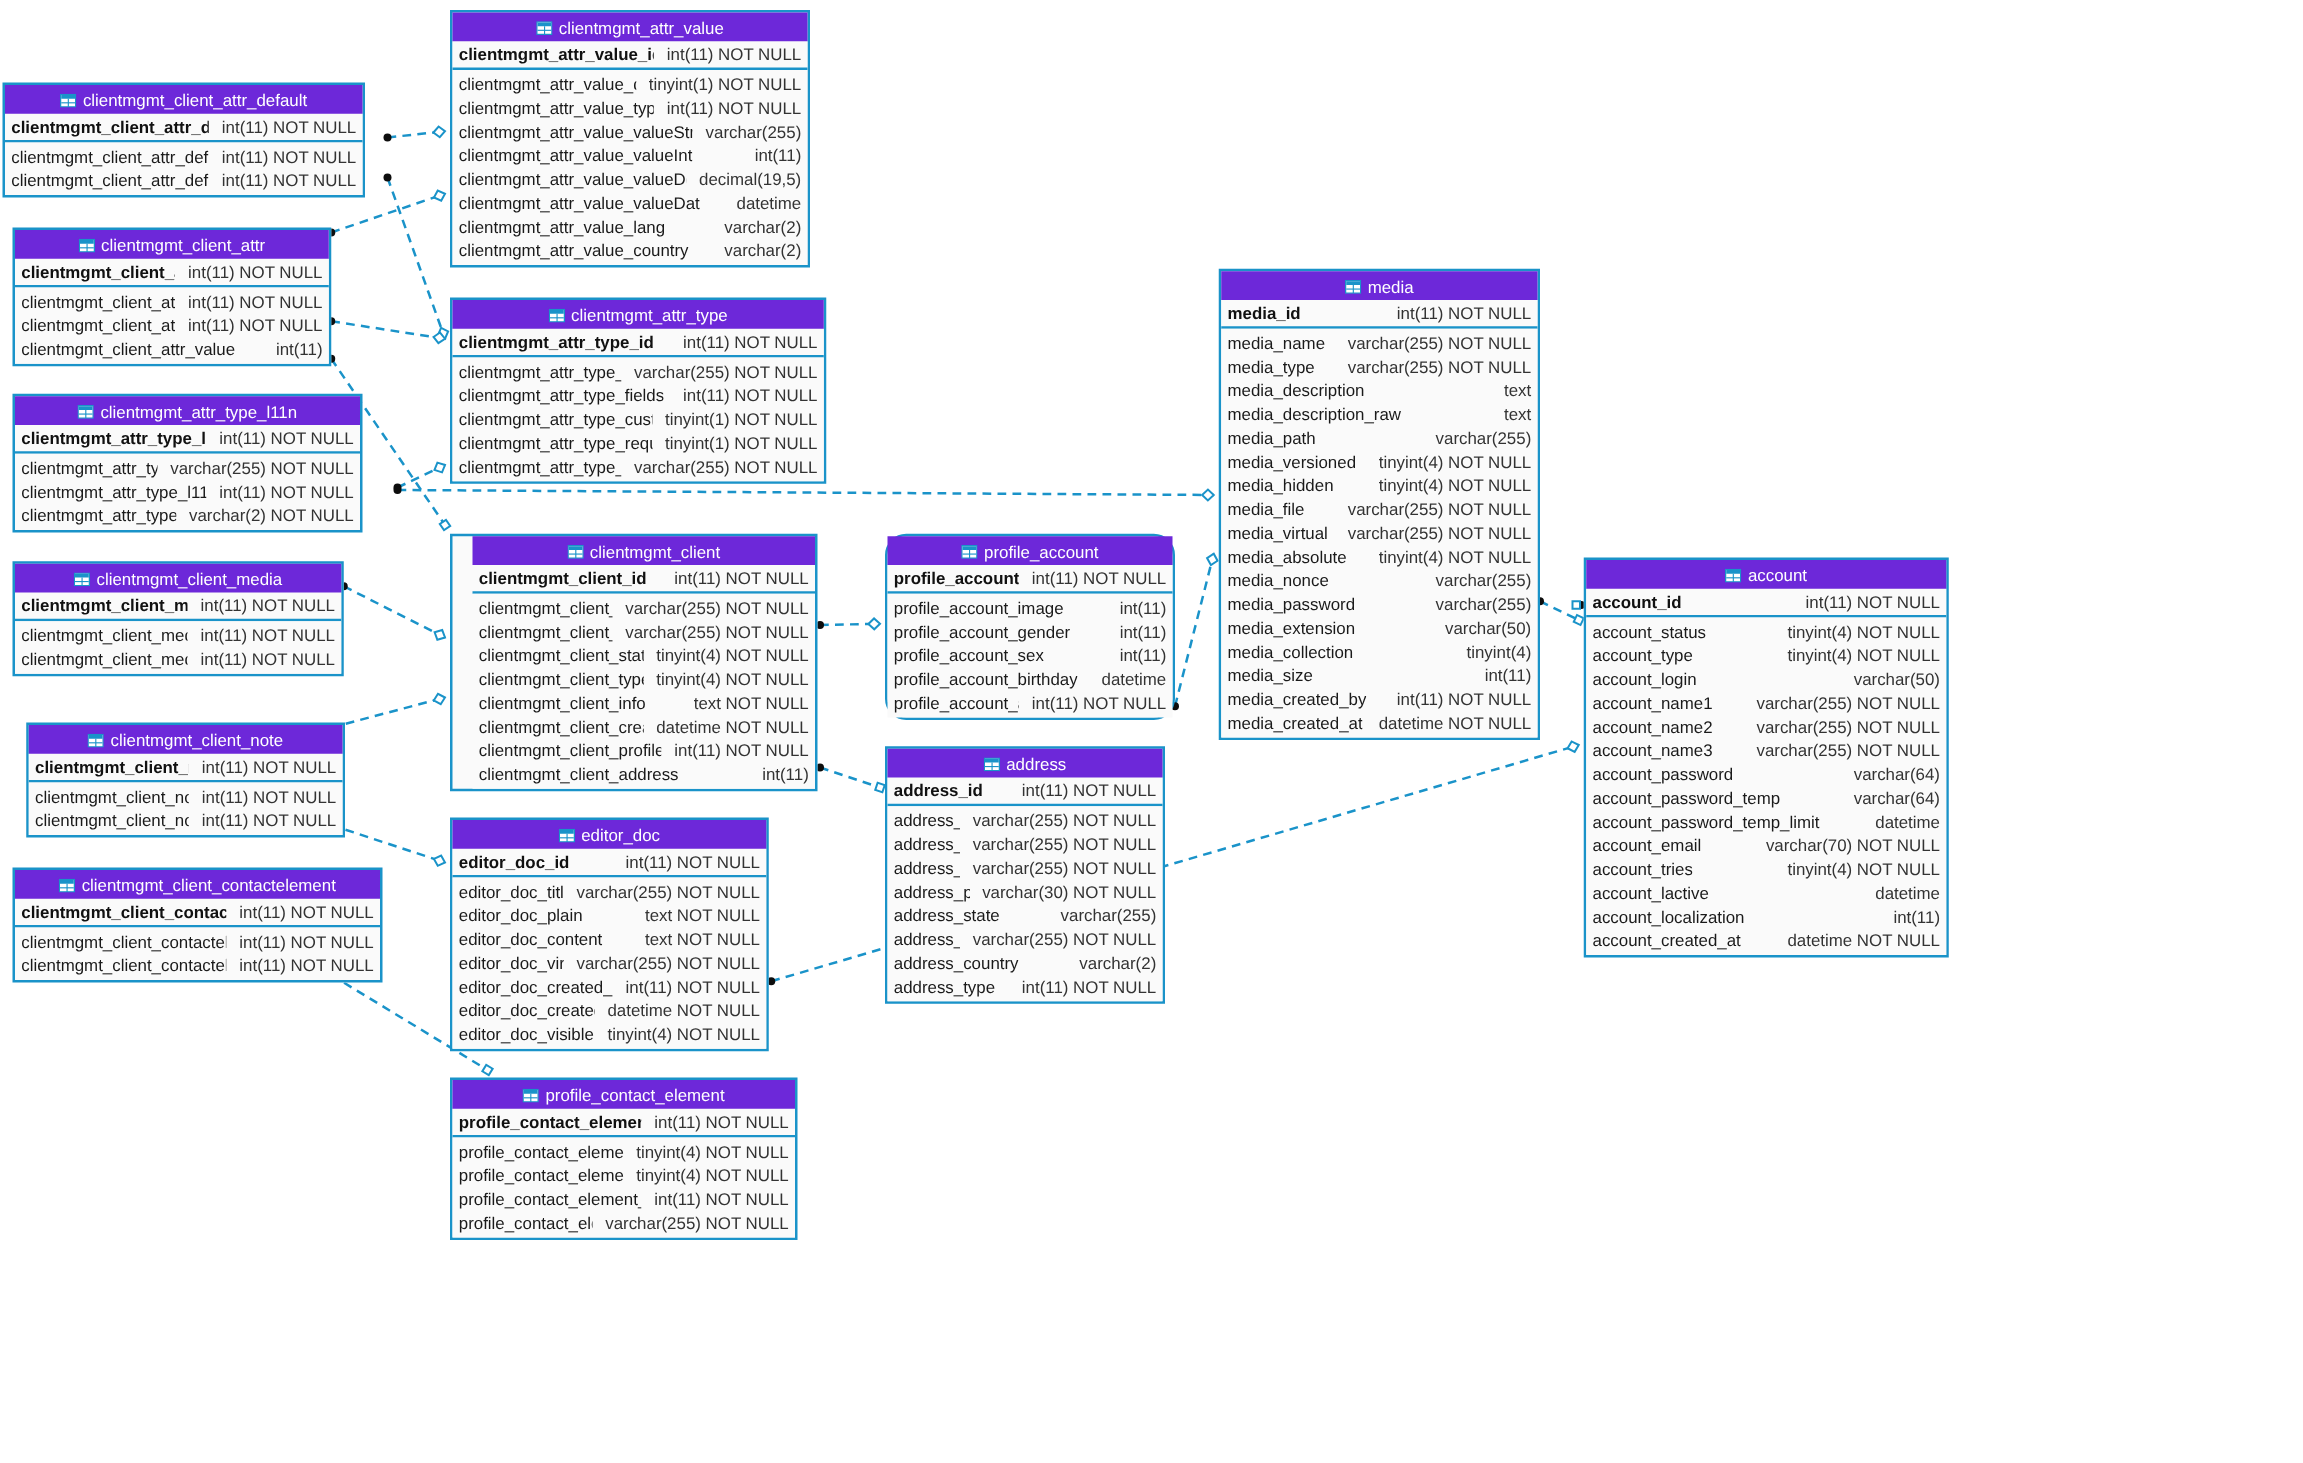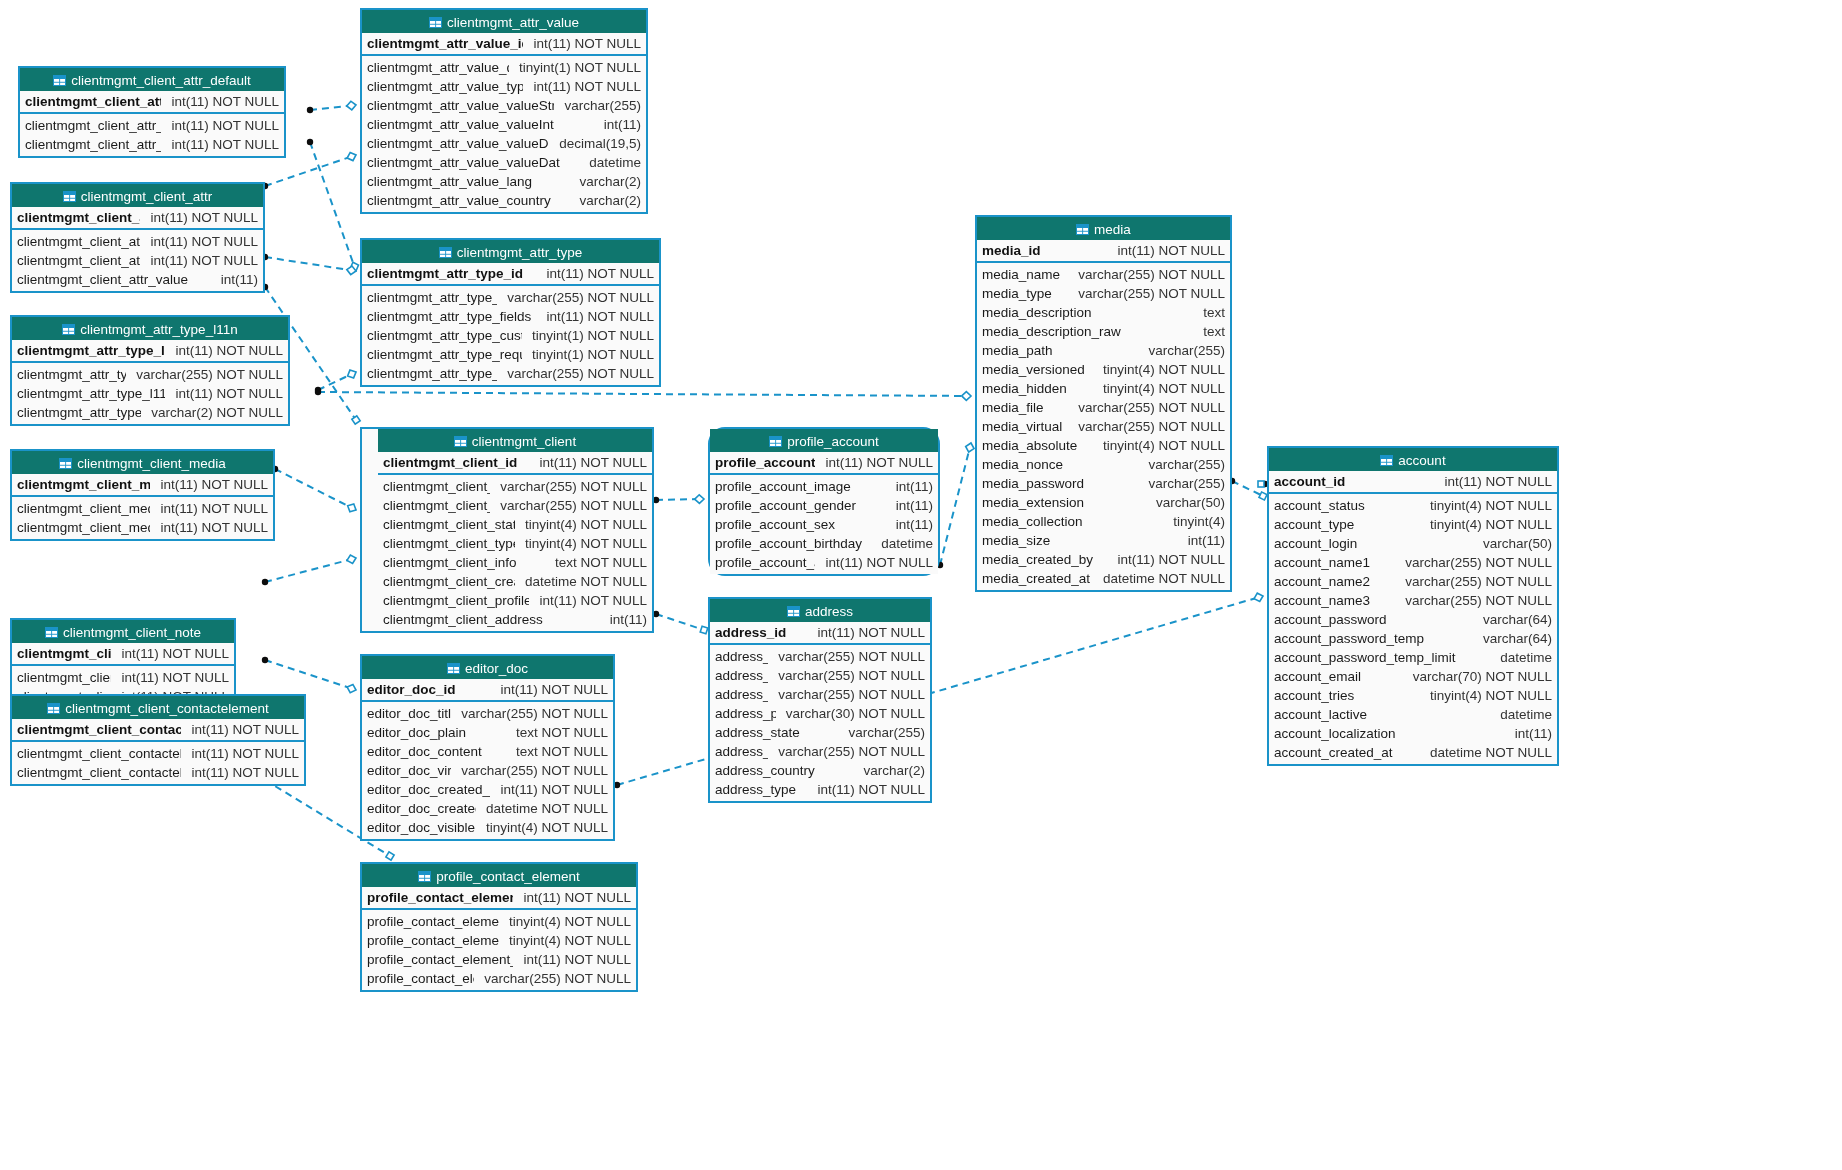--- a/index.html
+++ b/index.html
@@ -25,21 +25,21 @@
   }
   .entity {
     position: absolute;
     z-index: 2;
     background: #fafafa;
     border: 2px solid #1a93c9;
     box-sizing: border-box;
     box-shadow: 0 0 0 0 rgba(0,0,0,0);
   }
   .entity-header {
-    background: #0f766e;
+    background: #6d28d9;
     color: #ffffff;
     font-size: 13.5px;
     height: 23px;
     line-height: 23px;
     text-align: center;
     white-space: nowrap;
     overflow: hidden;
     position: relative;
   }
   .entity-header .hdr-inner {
@@ -184,21 +184,21 @@
         <line x1="617" y1="785" x2="1263" y2="596" stroke="#1a93c9" stroke-width="2" stroke-dasharray="7,5"></line>
         <circle cx="617" cy="785" r="3.2" fill="#0d0d0d"></circle>
         <polygon points="1253.7,596 1258.32,591.68 1263,596 1258.32,600.32" fill="#ffffff" stroke="#1a93c9" stroke-width="1.6" transform="rotate(-16.30787456794813 1263 596)"></polygon>
       </g>
       <g>
         <line x1="265" y1="780" x2="390" y2="856" stroke="#1a93c9" stroke-width="2" stroke-dasharray="7,5"></line>
         <circle cx="265" cy="780" r="3.2" fill="#0d0d0d"></circle>
         <rect x="387" y="853" width="6" height="6" fill="#ffffff" stroke="#1a93c9" stroke-width="1.6" transform="rotate(31.299601334628534 390 856)"></rect>
       </g>
     </svg>
-<div class="entity" style="left: 18px; top: 66px; width: 268px;">
+<div class="entity" style="left: 2px; top: 66px; width: 290px;">
       <div class="entity-header"><span class="hdr-inner">
           <span class="tbl-icon">
             <svg width="13" height="11" viewBox="0 0 13 11">
               <rect x="0.5" y="0.5" width="12" height="10" fill="#ffffff" stroke="#1a93c9" stroke-width="1"></rect>
               <rect x="1" y="1" width="11" height="3" fill="#1a93c9"></rect>
               <rect x="6.2" y="4" width="0.9" height="6.5" fill="#1a93c9"></rect>
               <rect x="1" y="6.8" width="11" height="0.9" fill="#1a93c9"></rect>
             </svg>
           </span>
           <span>clientmgmt_client_attr_default</span>
@@ -642,21 +642,21 @@
         <div class="f-row">
           <span class="f-name">account_localization</span>
           <span class="f-type">int(11)</span>
         </div>
         <div class="f-row">
           <span class="f-name">account_created_at</span>
           <span class="f-type">datetime NOT NULL</span>
         </div>
       </div>
     </div>
-    <div class="entity" style="left: 10px; top: 578px; width: 226px; margin-top: 40px;">
+    <div class="entity" style="left: 21px; top: 578px; width: 255px;">
       <div class="entity-header"><span class="hdr-inner">
           <span class="tbl-icon">
             <svg width="13" height="11" viewBox="0 0 13 11">
               <rect x="0.5" y="0.5" width="12" height="10" fill="#ffffff" stroke="#1a93c9" stroke-width="1"></rect>
               <rect x="1" y="1" width="11" height="3" fill="#1a93c9"></rect>
               <rect x="6.2" y="4" width="0.9" height="6.5" fill="#1a93c9"></rect>
               <rect x="1" y="6.8" width="11" height="0.9" fill="#1a93c9"></rect>
             </svg>
           </span>
           <span>clientmgmt_client_note</span>

